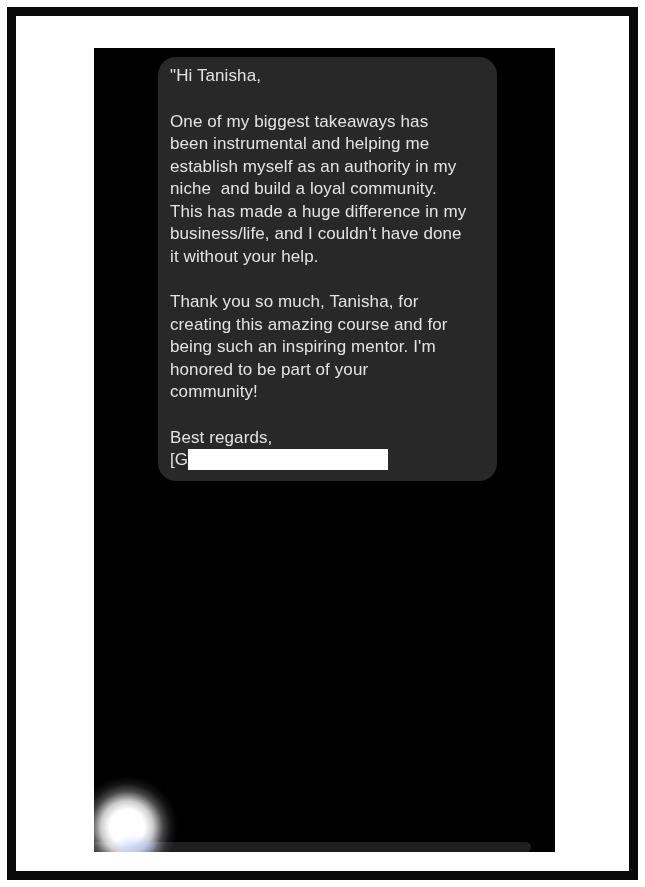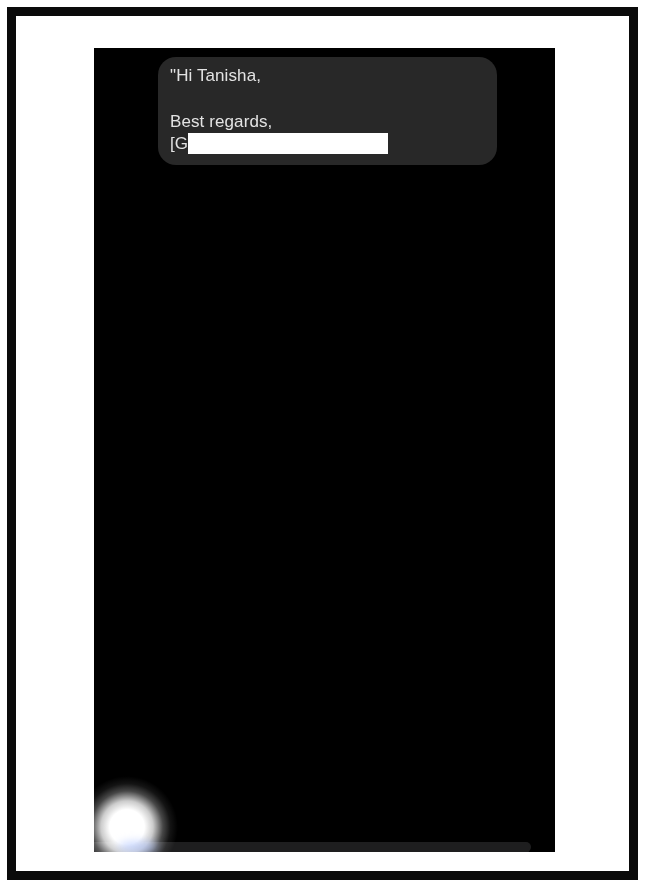--- a/index.html
+++ b/index.html
@@ -96,20 +96,32 @@
 </head>
 <body>
 
 <div class="page">
   <div class="frame"></div>
 
   <div class="screenshot">
 
     <div class="bubble">
       <p>"Hi Tanisha,</p>
+      <p>One of my biggest takeaways has
+been instrumental and helping me
+establish myself as an authority in my
+niche  and build a loyal community.
+This has made a huge difference in my
+business/life, and I couldn't have done
+it without your help.</p>
+      <p>Thank you so much, Tanisha, for
+creating this amazing course and for
+being such an inspiring mentor. I'm
+honored to be part of your
+community!</p>
       <p class="signoff"><span>Best regards,</span><br><span>[G</span><span class="redaction"></span></p>
     </div>
 
     <div class="next-bubble"></div>
     <div class="glow"></div>
     <div class="glow-tinge"></div>
   </div>
 </div>
 
 </body></html>

